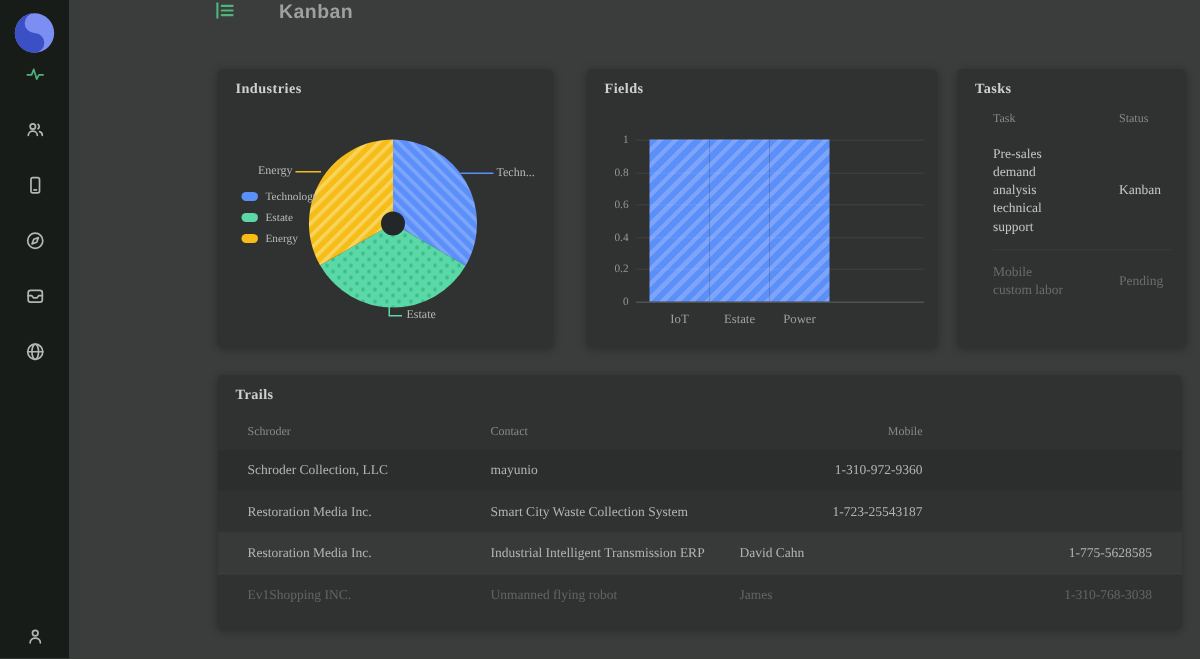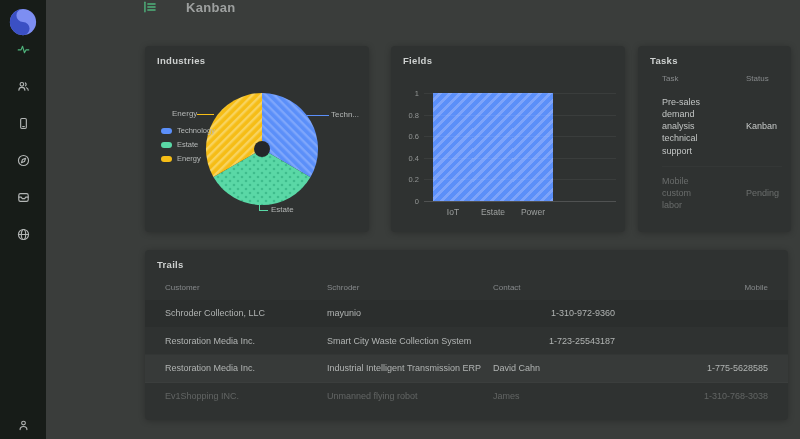--- a/index.html
+++ b/index.html
@@ -21,21 +21,21 @@
   .sidebar-user { position:absolute; bottom:8px; left:16.5px; width:13px; height:13px; cursor:pointer; }
   .sidebar-user svg { width:13px; height:13px; stroke:#b3b6b5; fill:none; stroke-width:1.4; stroke-linecap:round; }
 
   
   .header { position:absolute; left:46px; top:0; right:0; height:30px; display:flex; align-items:flex-start;gap:20px; }
   .menu-icon { margin-left:97px; width:14px; height:14px; cursor:pointer; }
   .menu-icon svg { width:14px; height:14px; stroke:#4fb47c; fill:none; stroke-width:1.6; stroke-linecap:round; }
   .header-title { margin-left:9px; font-size:13px; font-weight:700; color:#9da09f; letter-spacing:.3px; }
 
   
-  .content { position:absolute; left:145px; top:46px; width:643px; height:393px; }
+  .content { position:absolute; left:145px; top:46px; width:643px; height:393px;font-family:Liberation Serif, serif; }
   .card { position:absolute; background:#2f3231; border-radius:4px; box-shadow:0 1px 6px rgba(0,0,0,.25); }
   .card-title { position:absolute; top:9px; left:12px; font-size:9.5px; font-weight:700; color:#ced1d0; letter-spacing:.3px; }
 
   .industries { left:0; top:0; width:224px; height:186px; }
   .fields     { left:246px; top:0; width:234px; height:186px; }
   .tasks      { left:493px; top:0; width:153px; height:186px; overflow:hidden; }
   .trails     { left:0; top:204px; width:643px; height:170px; overflow:hidden; }
 
   
   .pie-svg { position:absolute; left:59px; top:45px; z-index:1; }
@@ -247,21 +247,20 @@
             <div class="task-status">Pending</div>
           </div>
         </div>
     </div>
   </div>
 
   <div class="card trails">
     <div class="card-title">Trails</div>
     <div class="trails-table">
       <div class="trow-h">
-        <div class="tcell col0">Customer</div>
         <div class="tcell col1">Schroder</div>
         <div class="tcell col2">Contact</div>
         <div class="tcell col3">Mobile</div>
       </div>
       <div>
           <div class="trow shade-dark">
             <div class="tcell col0">Schroder Collection, LLC</div>
             <div class="tcell col2">mayunio</div>
             <div class="tcell col3">1-310-972-9360</div>
           </div>

